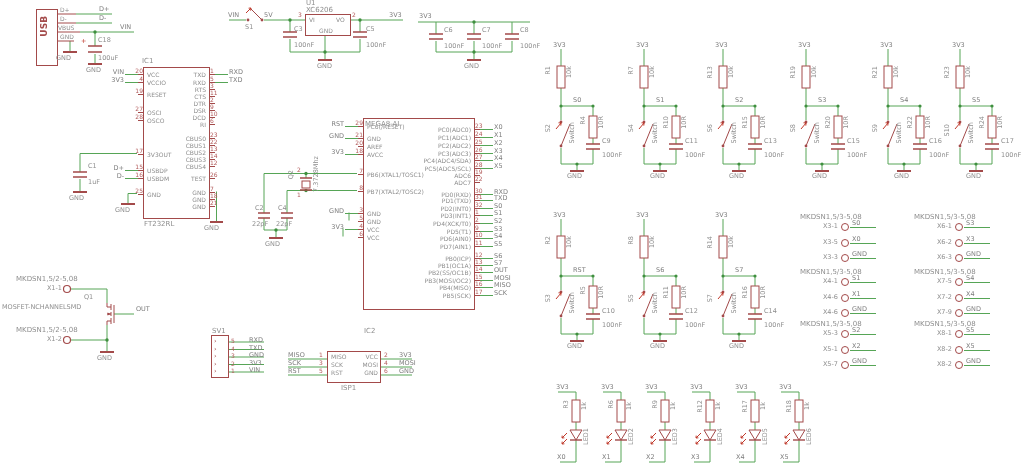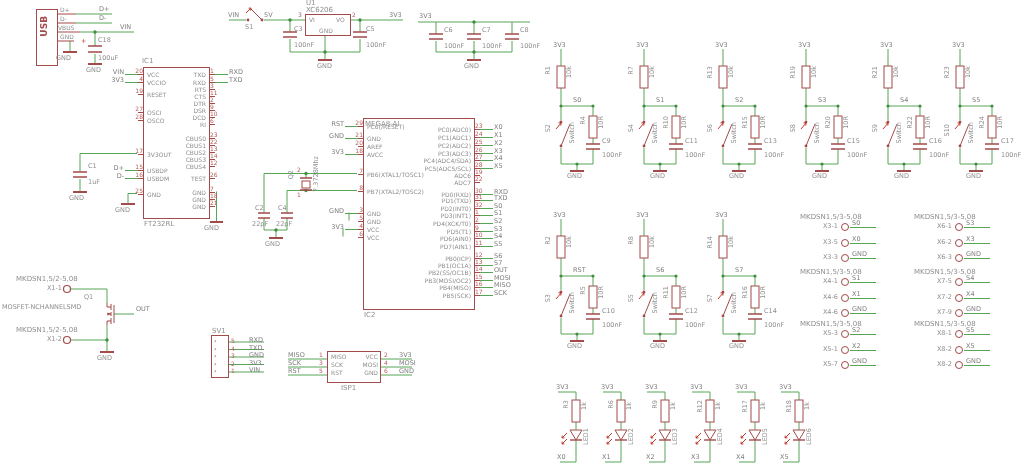--- a/index.html
+++ b/index.html
@@ -553,21 +553,21 @@
         <span class="pname" style="top: 116px;">PD6(AIN0)</span>
         <span class="pname" style="top: 124px;">PD7(AIN1)</span>
         <span class="pname" style="top: 136px;">PB0(ICP)</span>
         <span class="pname" style="top: 143px;">PB1(OC1A)</span>
         <span class="pname" style="top: 150px;">PB2(SS/OC1B)</span>
         <span class="pname" style="top: 158px;">PB3(MOSI/OC2)</span>
         <span class="pname" style="top: 165px;">PB4(MISO)</span>
         <span class="pname" style="top: 173px;">PB5(SCK)</span>
   </div>
 </div>
-<span class="lbl ttl" style="left:364px;top:312px">IC2</span>
+<span class="lbl ttl" style="left:364px;top:328px">IC2</span>
 <span class="lbl rot" style="left:288px;top:170px">Q2</span>
 <span class="lbl rot" style="left:313px;top:156px">7.3728Mhz</span>
 <span class="lbl sm" style="left:297px;top:167px;color:var(--pnum)">2</span>
 <span class="lbl sm" style="left:297px;top:192px;color:var(--pnum)">1</span>
 <span class="lbl" style="left:255px;top:205px">C2</span>
 <span class="lbl" style="left:252px;top:221px">22pF</span>
 <span class="lbl" style="left:278px;top:205px">C4</span>
 <span class="lbl" style="left:276px;top:221px">22pF</span>
 <span class="lbl" style="left:265px;top:241px">GND</span>
 

